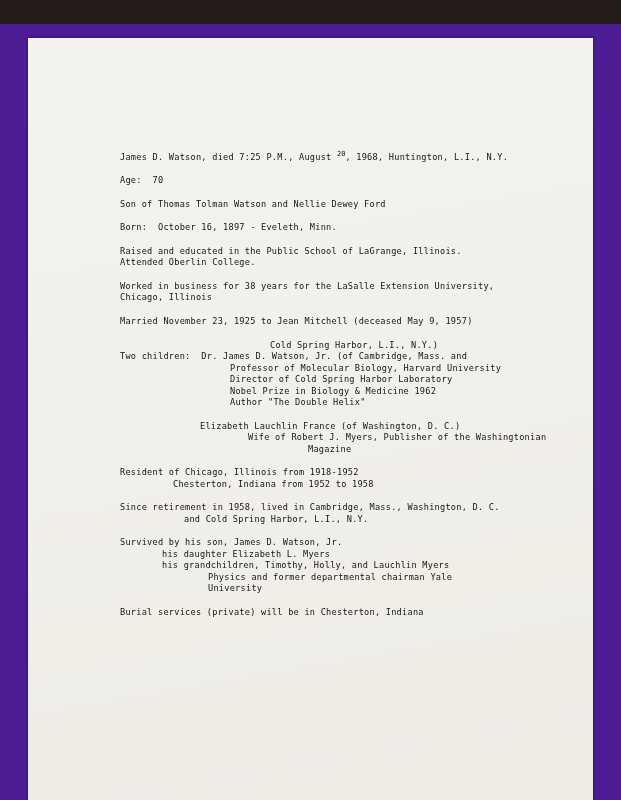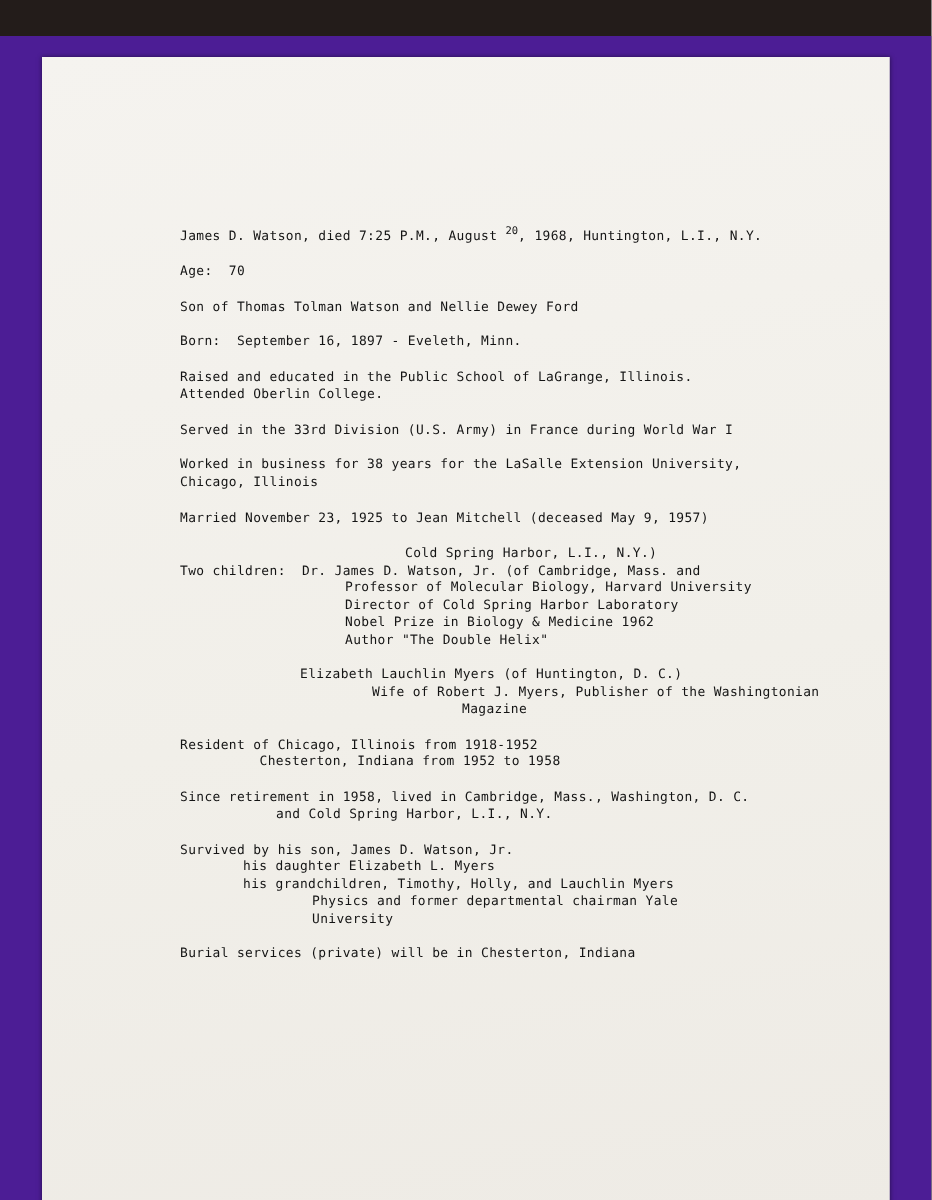--- a/index.html
+++ b/index.html
@@ -79,46 +79,43 @@
           <div class="block">
             <div class="line indent-1">James D. Watson, died 7:25 P.M., August <span class="sup">20</span>, 1968, Huntington, L.I., N.Y.</div>
           </div>
           <div class="block">
             <div class="line indent-1">Age:  70</div>
           </div>
           <div class="block">
             <div class="line indent-1">Son of Thomas Tolman Watson and Nellie Dewey Ford</div>
           </div>
           <div class="block">
-            <div class="line indent-1">Born:  September 16, 1897 - Eveleth, Minn.</div>
+            <div class="line indent-1">Born:  October 16, 1897 - Eveleth, Minn.</div>
           </div>
           <div class="block">
             <div class="line indent-1">Raised and educated in the Public School of LaGrange, Illinois.</div>
             <div class="line indent-1">Attended Oberlin College.</div>
-          </div>
-          <div class="block">
-            <div class="line indent-1">Served in the 33rd Division (U.S. Army) in France during World War I</div>
           </div>
           <div class="block">
             <div class="line indent-1">Worked in business for 38 years for the LaSalle Extension University,</div>
             <div class="line indent-1">Chicago, Illinois</div>
           </div>
           <div class="block">
             <div class="line indent-1">Married November 23, 1925 to Jean Mitchell (deceased May 9, 1957)</div>
           </div>
           <div class="block">
             <div class="line indent-4">Cold Spring Harbor, L.I., N.Y.)</div>
             <div class="line indent-1">Two children:  Dr. James D. Watson, Jr. (of Cambridge, Mass. and</div>
             <div class="line indent-3">Professor of Molecular Biology, Harvard University</div>
             <div class="line indent-3">Director of Cold Spring Harbor Laboratory</div>
             <div class="line indent-3">Nobel Prize in Biology &amp; Medicine 1962</div>
             <div class="line indent-3">Author "The Double Helix"</div>
           </div>
           <div class="block">
-            <div class="line indent-5">Elizabeth Lauchlin Myers (of Huntington, D. C.)</div>
+            <div class="line indent-5">Elizabeth Lauchlin France (of Washington, D. C.)</div>
             <div class="line indent-6">Wife of Robert J. Myers, Publisher of the Washingtonian</div>
             <div class="line indent-7">Magazine</div>
           </div>
           <div class="block">
             <div class="line indent-1">Resident of Chicago, Illinois from 1918-1952</div>
             <div class="line indent-8">Chesterton, Indiana from 1952 to 1958</div>
           </div>
           <div class="block">
             <div class="line indent-1">Since retirement in 1958, lived in Cambridge, Mass., Washington, D. C.</div>
             <div class="line indent-9">and Cold Spring Harbor, L.I., N.Y.</div>

